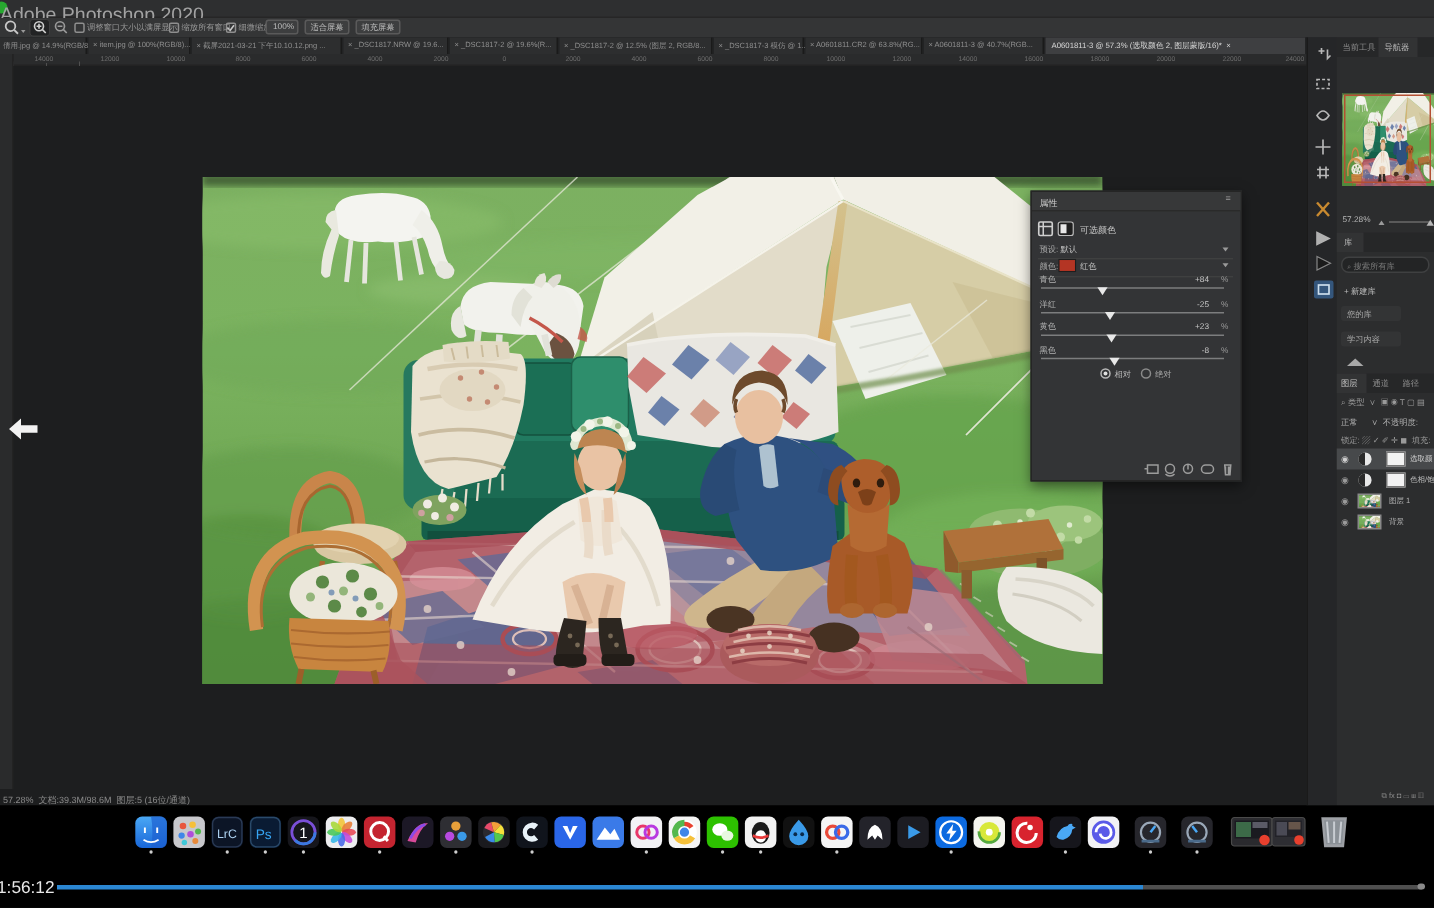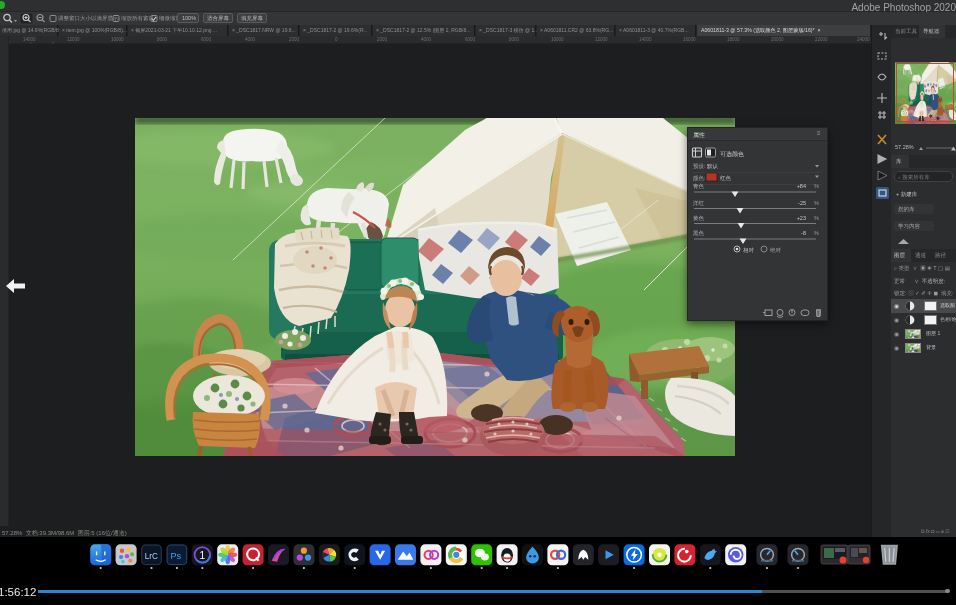--- a/index.html
+++ b/index.html
@@ -10,21 +10,21 @@
   .txt { color:#9b9b9b; white-space:nowrap; }
 </style>
 </head>
 <body>
 <div id="stage">
 
   <div class="abs" id="pswin" style="left:0;top:0;width:956px;height:537px;background:#1d1e1f;"></div>
 
   <div class="abs" style="left:0;top:0;width:956px;height:12px;background:#2e2f30;border-bottom:1px solid #262626;"></div>
   <div class="abs" style="left:-3px;top:0.5px;width:8px;height:8px;border-radius:50%;background:#27a82f;"></div>
-  <div class="abs txt" style="left:0;top:2px;width:956px;text-align:right;font-size:10px;color:#a2a2a2;">Adobe Photoshop 2020</div>
+  <div class="abs txt" style="left:0;top:2px;width:756px;text-align:left;font-size:13px;color:#a2a2a2;">Adobe Photoshop 2020</div>
 
   <div class="abs" id="optbar" style="left:0;top:11.5px;width:956px;height:13px;background:#343536;">
     <svg width="300" height="13" style="position:absolute;left:0;top:0">
       <g fill="none" stroke="#c8c8c8" stroke-width="1.2">
         <circle cx="7" cy="5.5" r="3.2"></circle>
           <line x1="9.5" y1="8" x2="12" y2="10.5"></line>
       </g>
       <path d="M14,8 l3,0 -1.5,2 z" fill="#999"></path>
       <rect x="20" y="1" width="13" height="11" rx="2" fill="#222324" stroke="#454545" stroke-width="0.5"></rect>
       <g fill="none" stroke="#cfcfcf" stroke-width="1.1">

